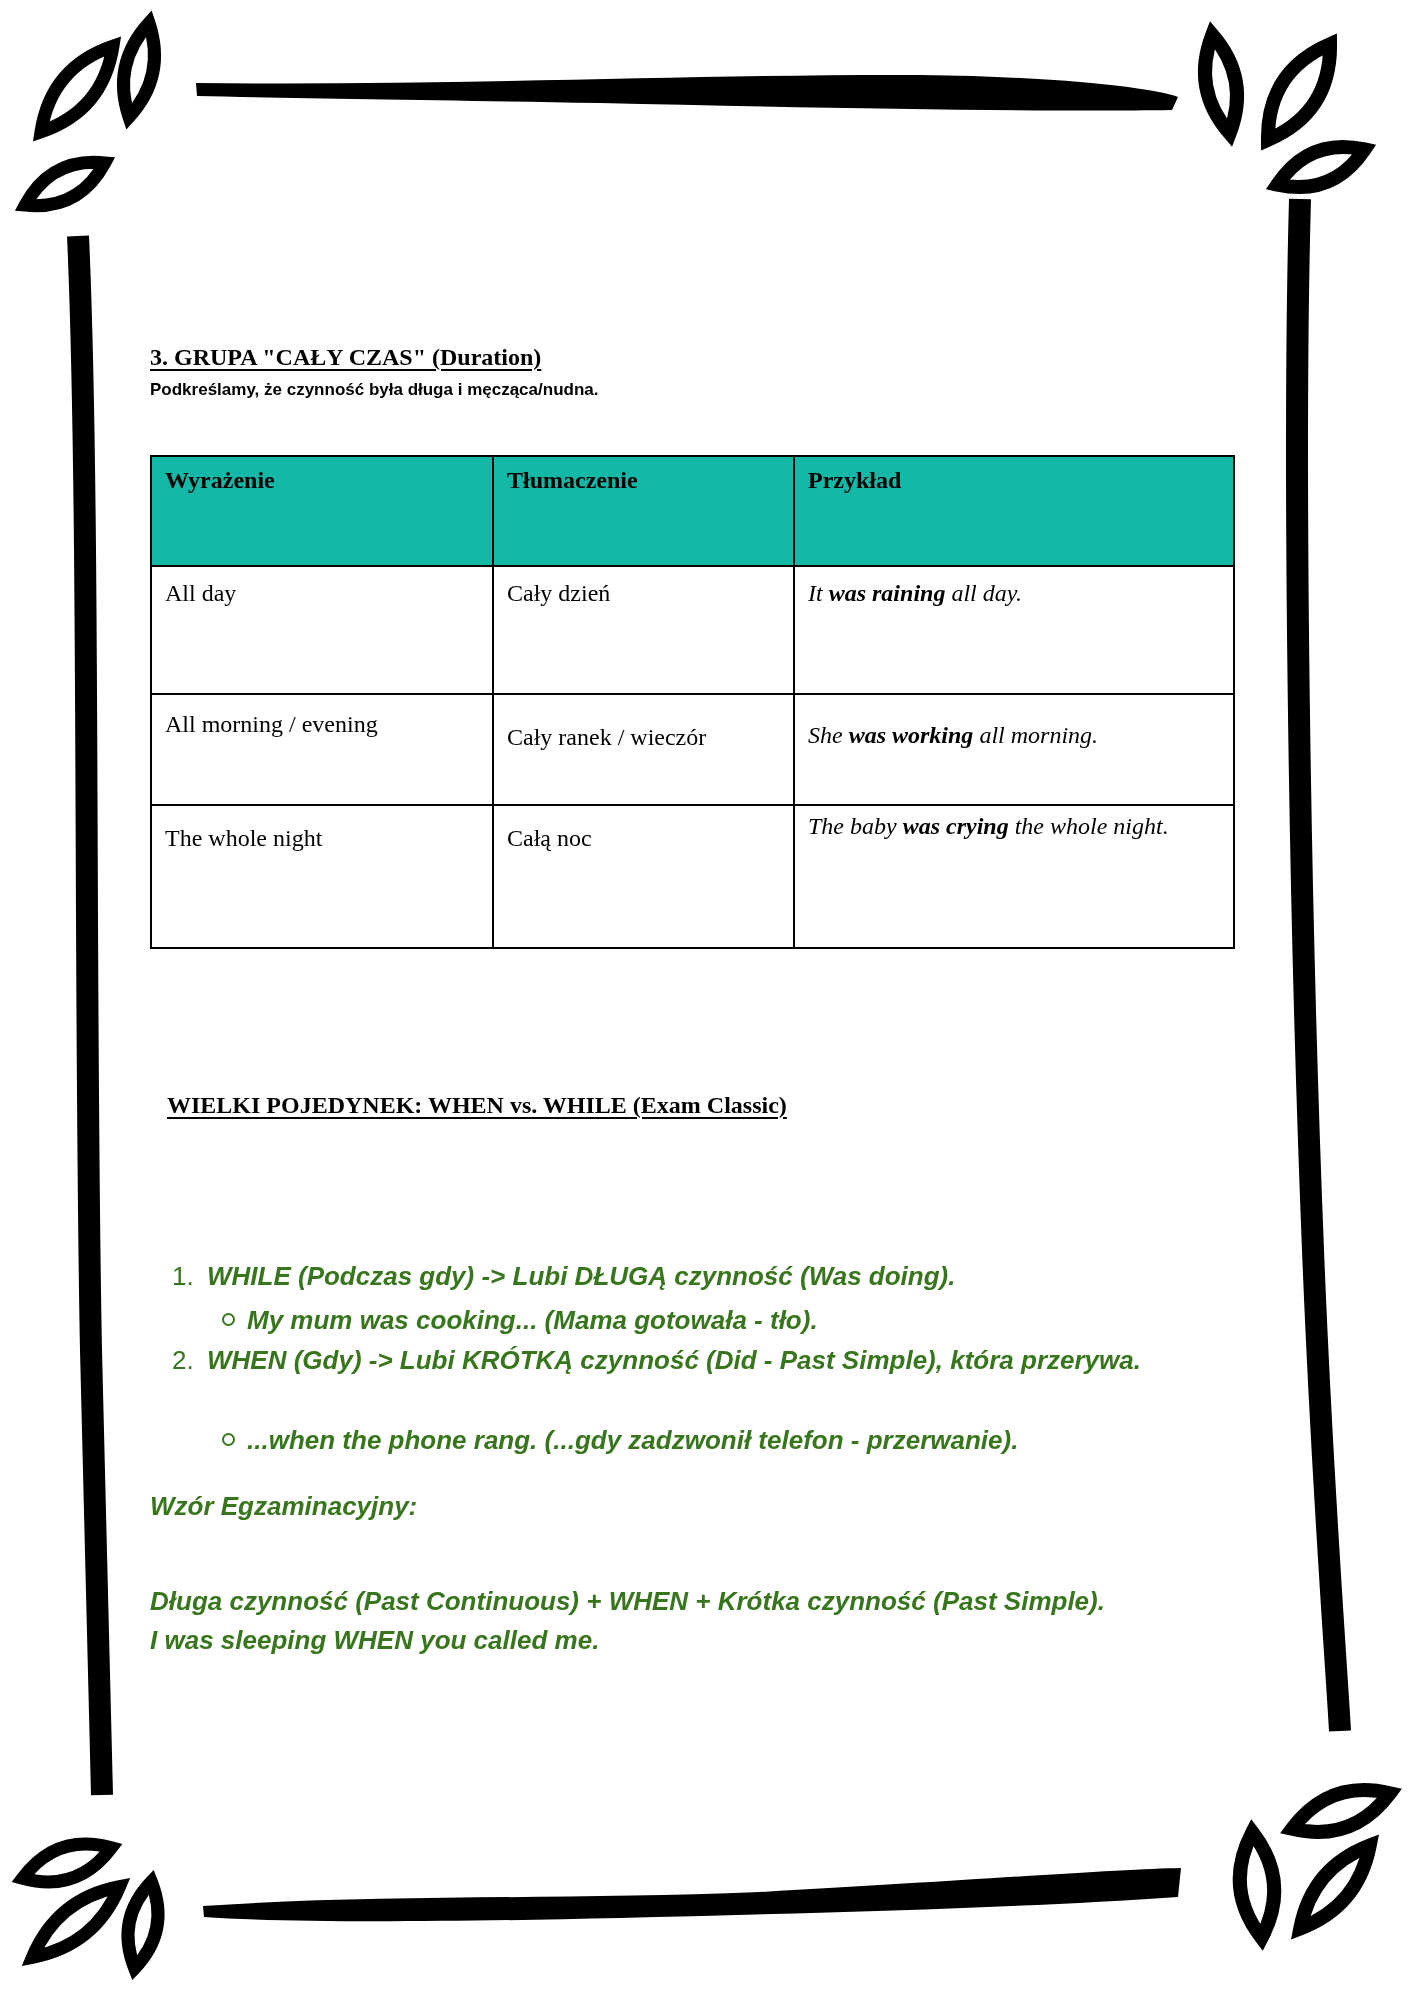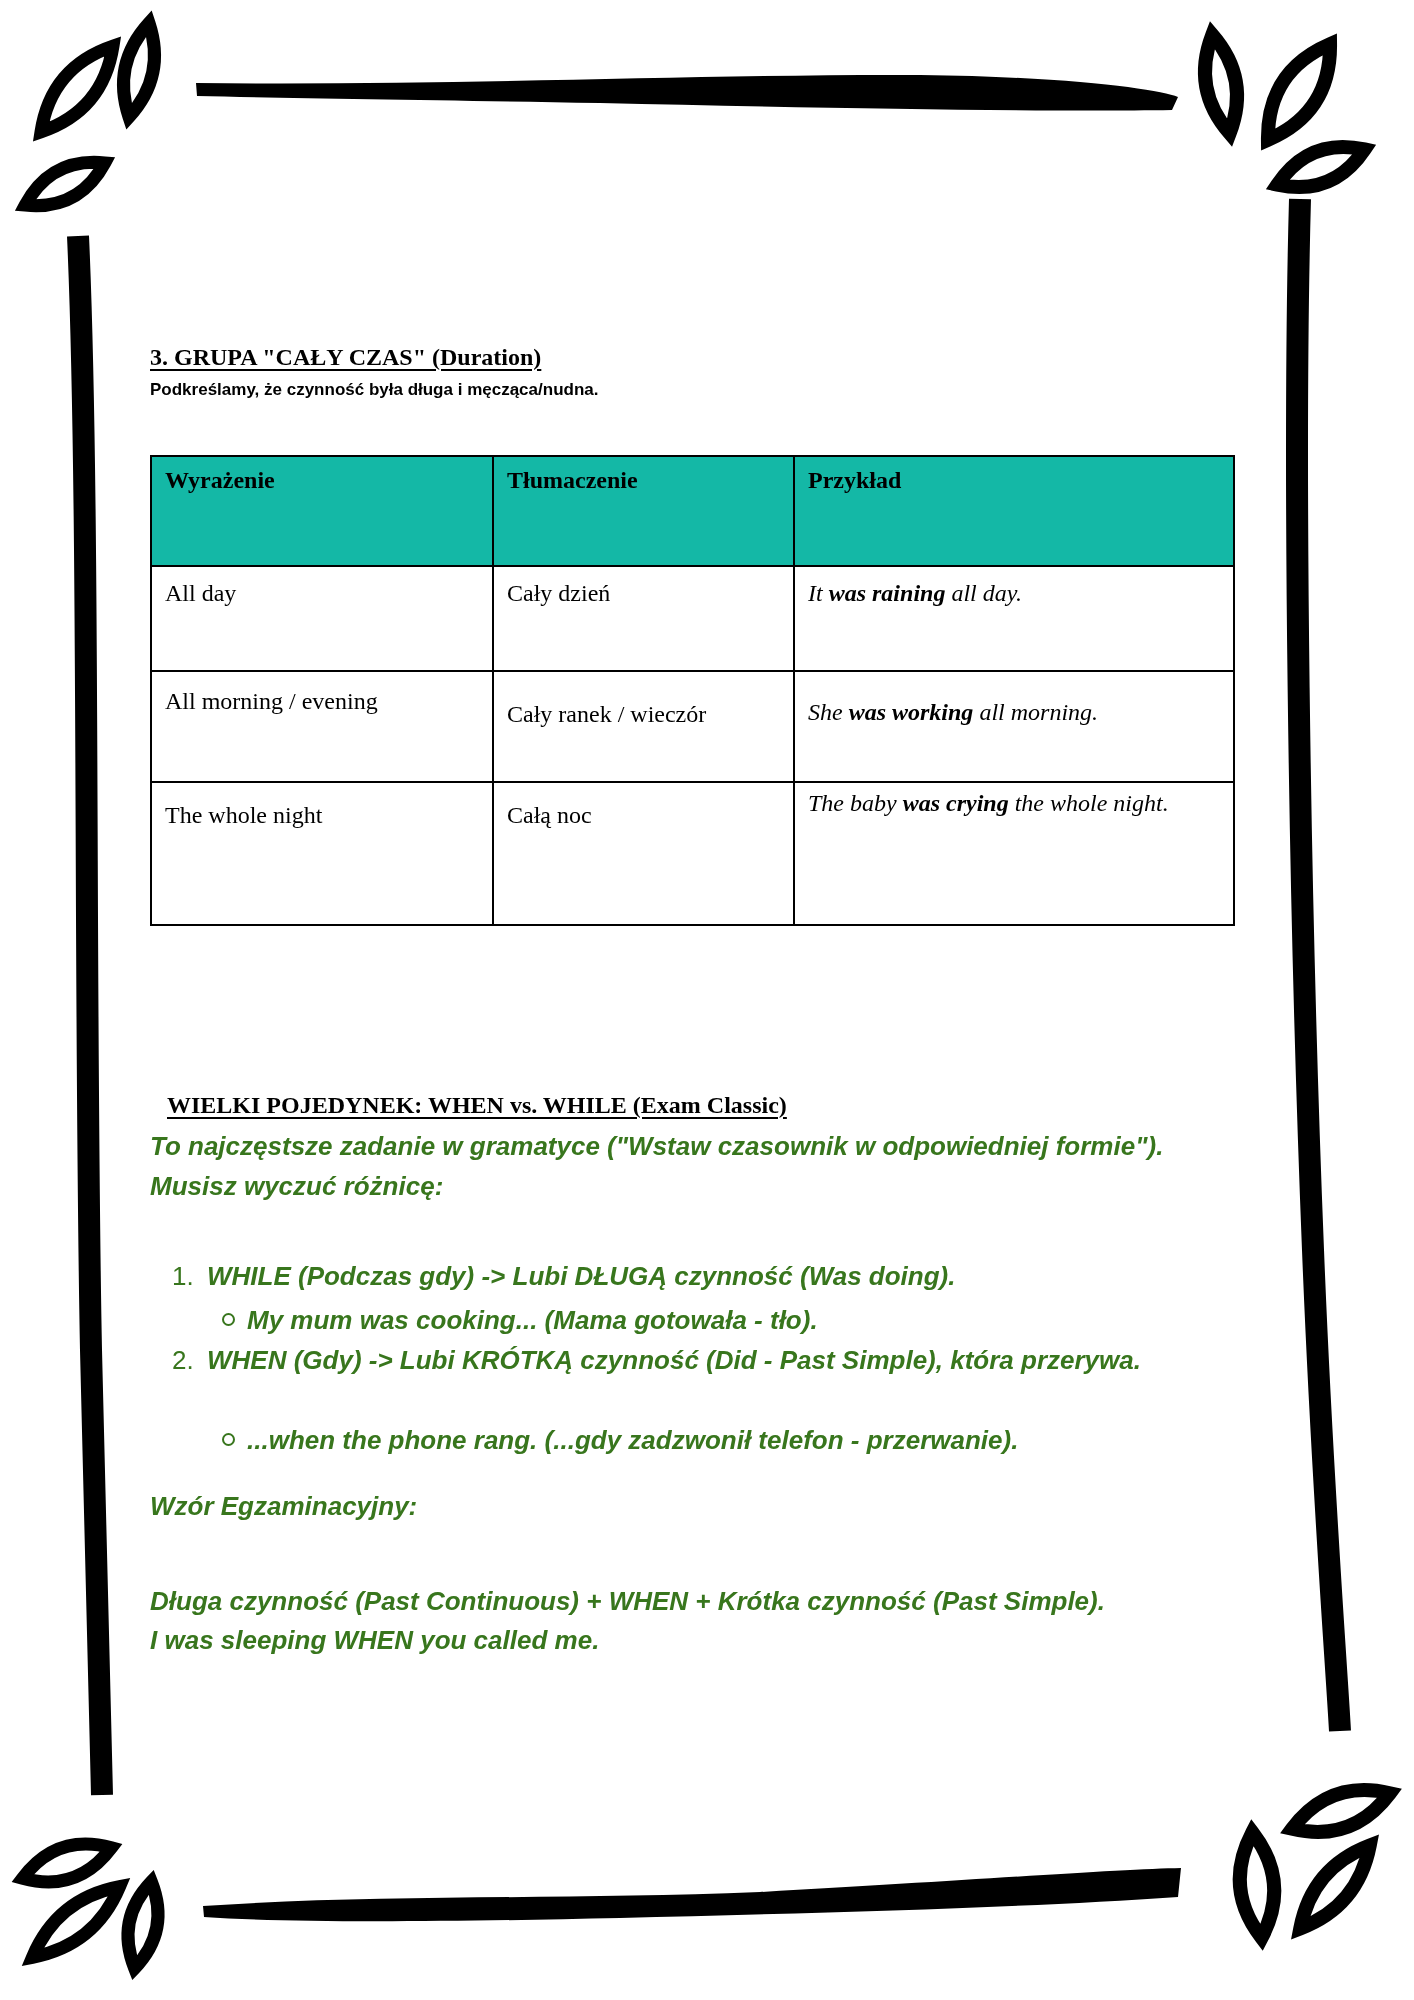--- a/index.html
+++ b/index.html
@@ -35,21 +35,21 @@
     font-size:24px;
   }
   table.gram th,table.gram td{
     border:2px solid #000;
     vertical-align:top;text-align:left;
     padding:10px 13px;box-sizing:border-box;
     font-weight:normal;
   }
   table.gram thead tr{height:110px;}
   table.gram thead th{background:#14b8a6;font-weight:bold;}
-  table.gram tbody tr:nth-child(1){height:105px;border-radius:11px;}
+  table.gram tbody tr:nth-child(1){height:128px;border-radius:11px;}
   table.gram tbody tr:nth-child(2){height:111px;}
   table.gram tbody tr:nth-child(3){height:143px;}
   table.gram tbody tr:nth-child(1) td{padding-top:13px;}
   table.gram tbody tr:nth-child(2) td:nth-child(1){padding-top:16px;}
   table.gram tbody tr:nth-child(2) td:nth-child(2){padding-top:29px;}
   table.gram tbody tr:nth-child(2) td:nth-child(3){padding-top:27px;}
   table.gram tbody tr:nth-child(3) td:nth-child(1){padding-top:19px;}
   table.gram tbody tr:nth-child(3) td:nth-child(2){padding-top:19px;}
   table.gram tbody tr:nth-child(3) td:nth-child(3){padding-top:7px;}
   .expr{font-weight:bold;}
@@ -139,21 +139,20 @@
       <tr>
         <td class="expr">The whole night</td>
         <td>Całą noc</td>
         <td class="example"><span>The baby </span><span class="bld">was crying</span><span> the whole night.</span></td>
       </tr>
     </tbody>
   </table>
 
   <h2 class="h-serif" style="left:150px;top:1090px;margin-left:17px;">WIELKI POJEDYNEK: WHEN vs. WHILE (Exam Classic)</h2>
 
-  <p class="green intro">To najczęstsze zadanie w gramatyce ("Wstaw czasownik w odpowiedniej formie"). Musisz wyczuć różnicę:</p>
 
   <div class="green li-row" style="top:1256px;">
     <span class="li-num">1.</span>
     <div class="li-text">WHILE (Podczas gdy) -&gt; Lubi DŁUGĄ czynność (Was doing).</div>
   </div>
   <div class="green sub-row" style="top:1300px;">
     <span class="bullet"></span>
     <div class="li-text">My mum was cooking... (Mama gotowała - tło).</div>
   </div>
   <div class="green li-row" style="top:1340px;">

